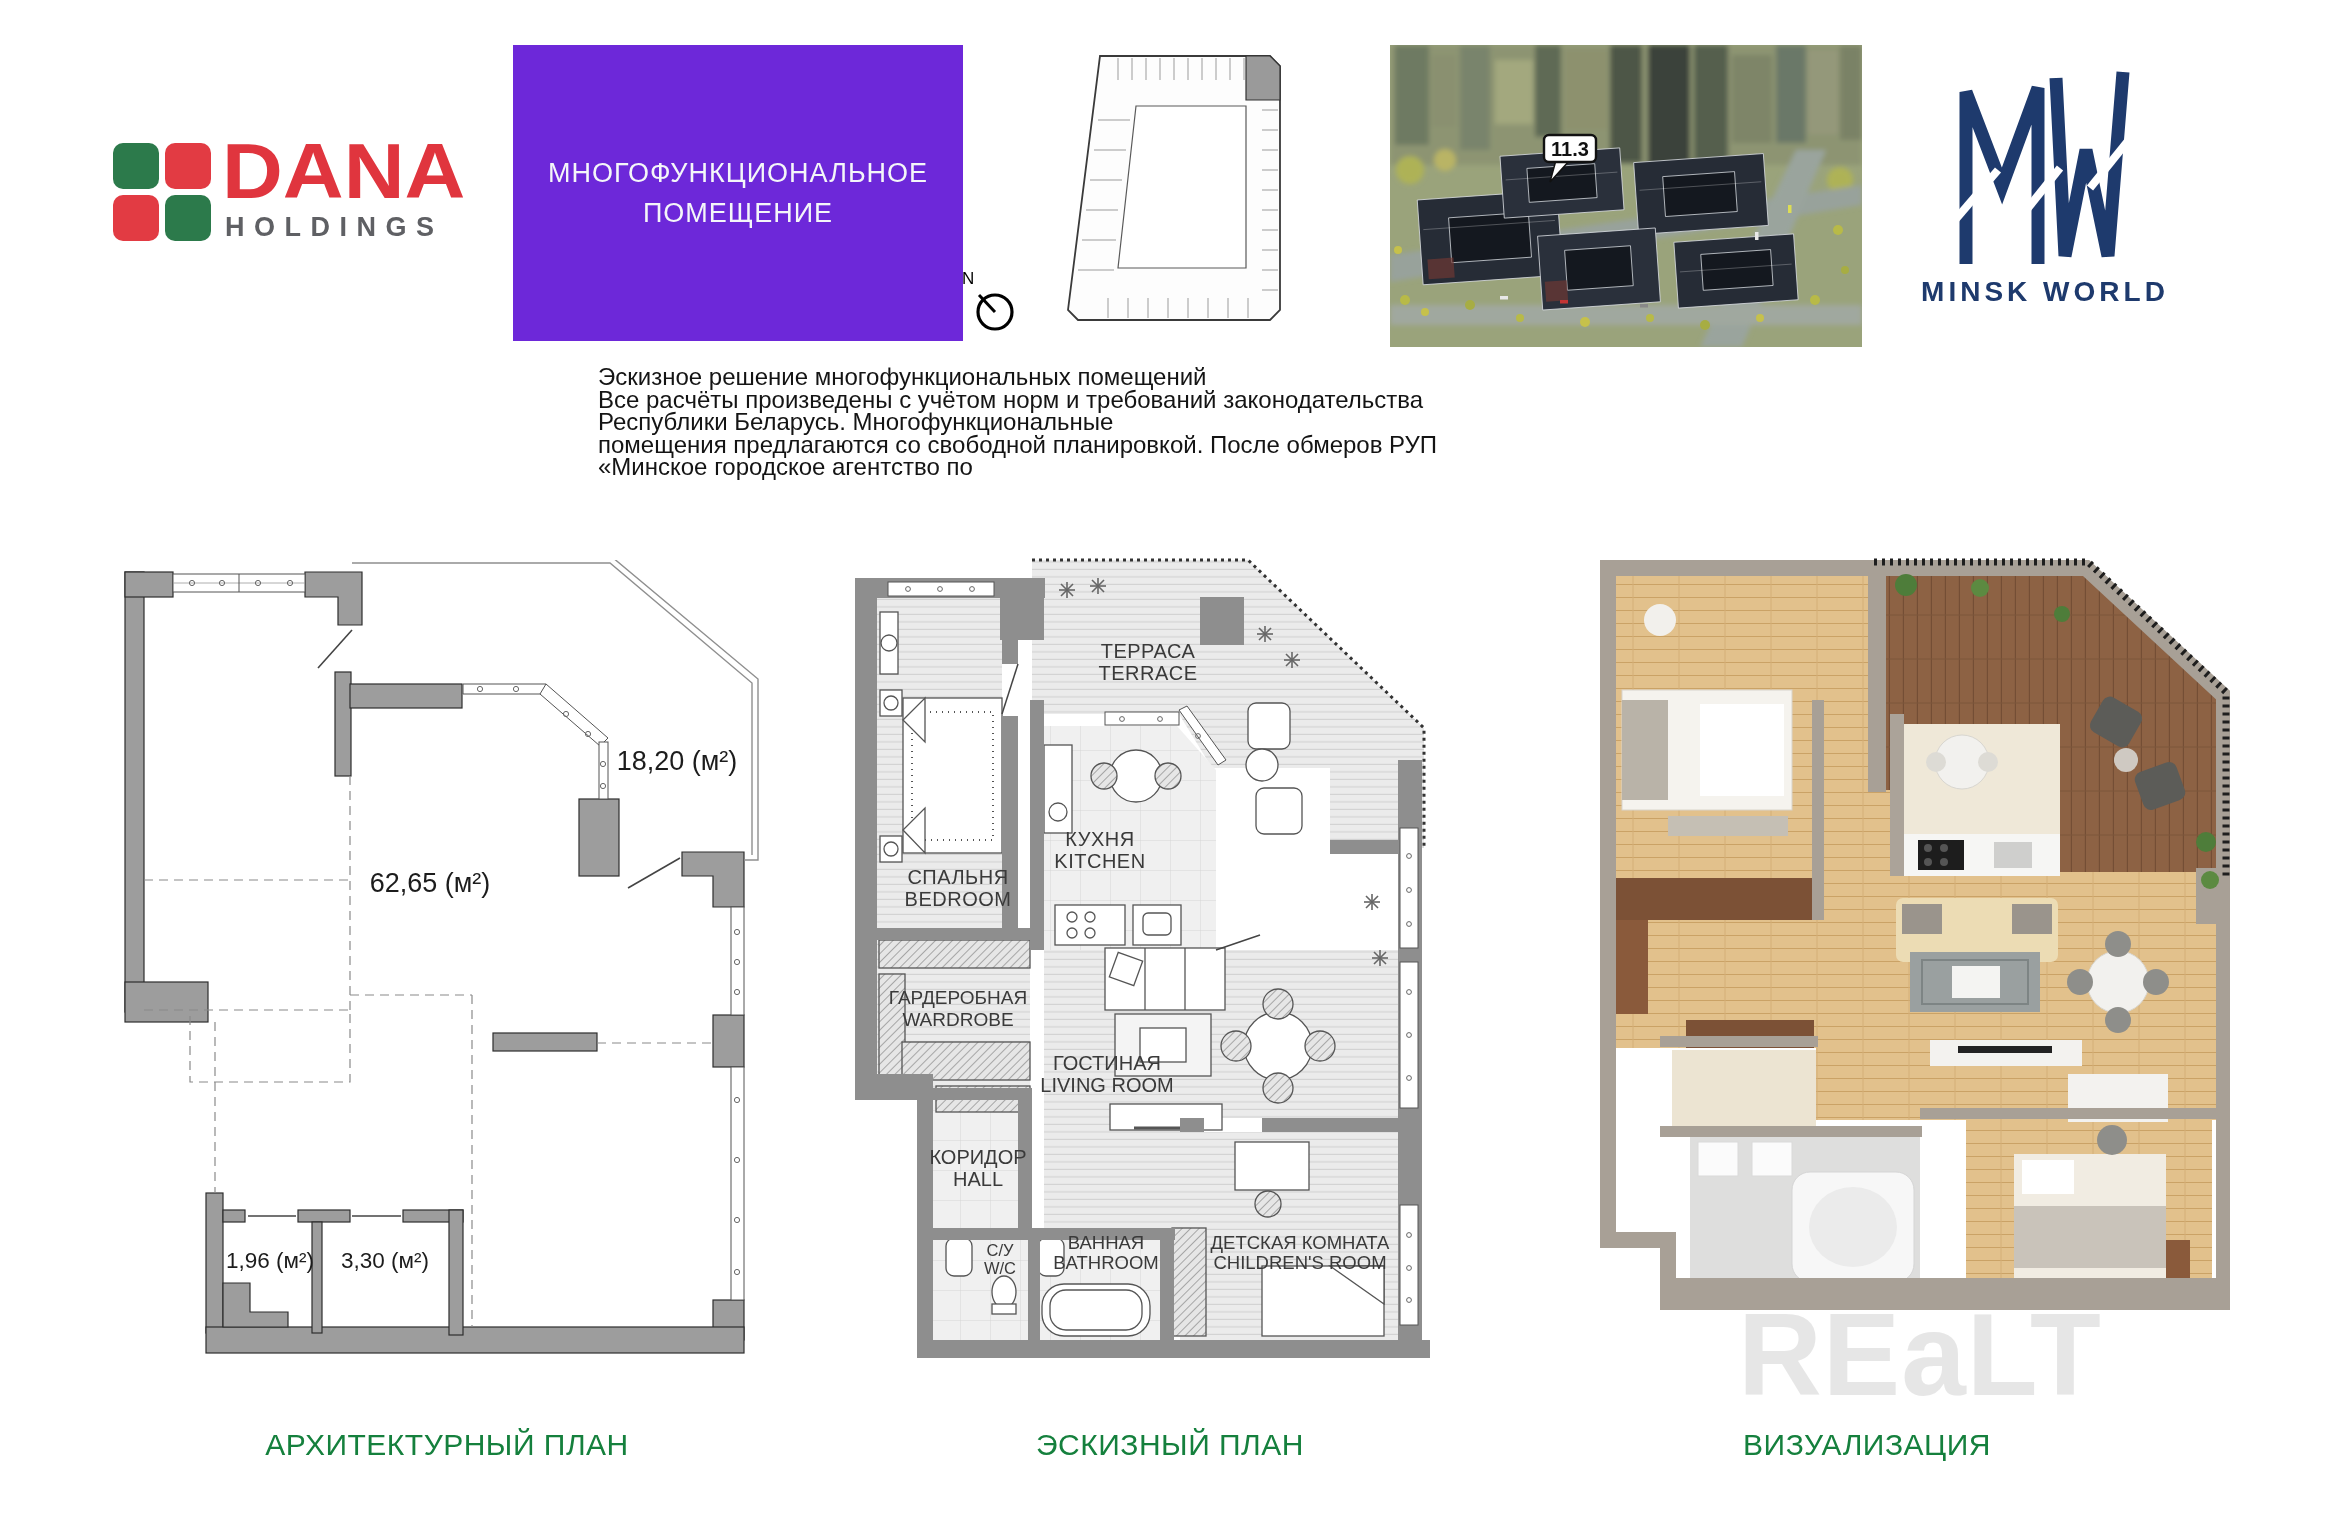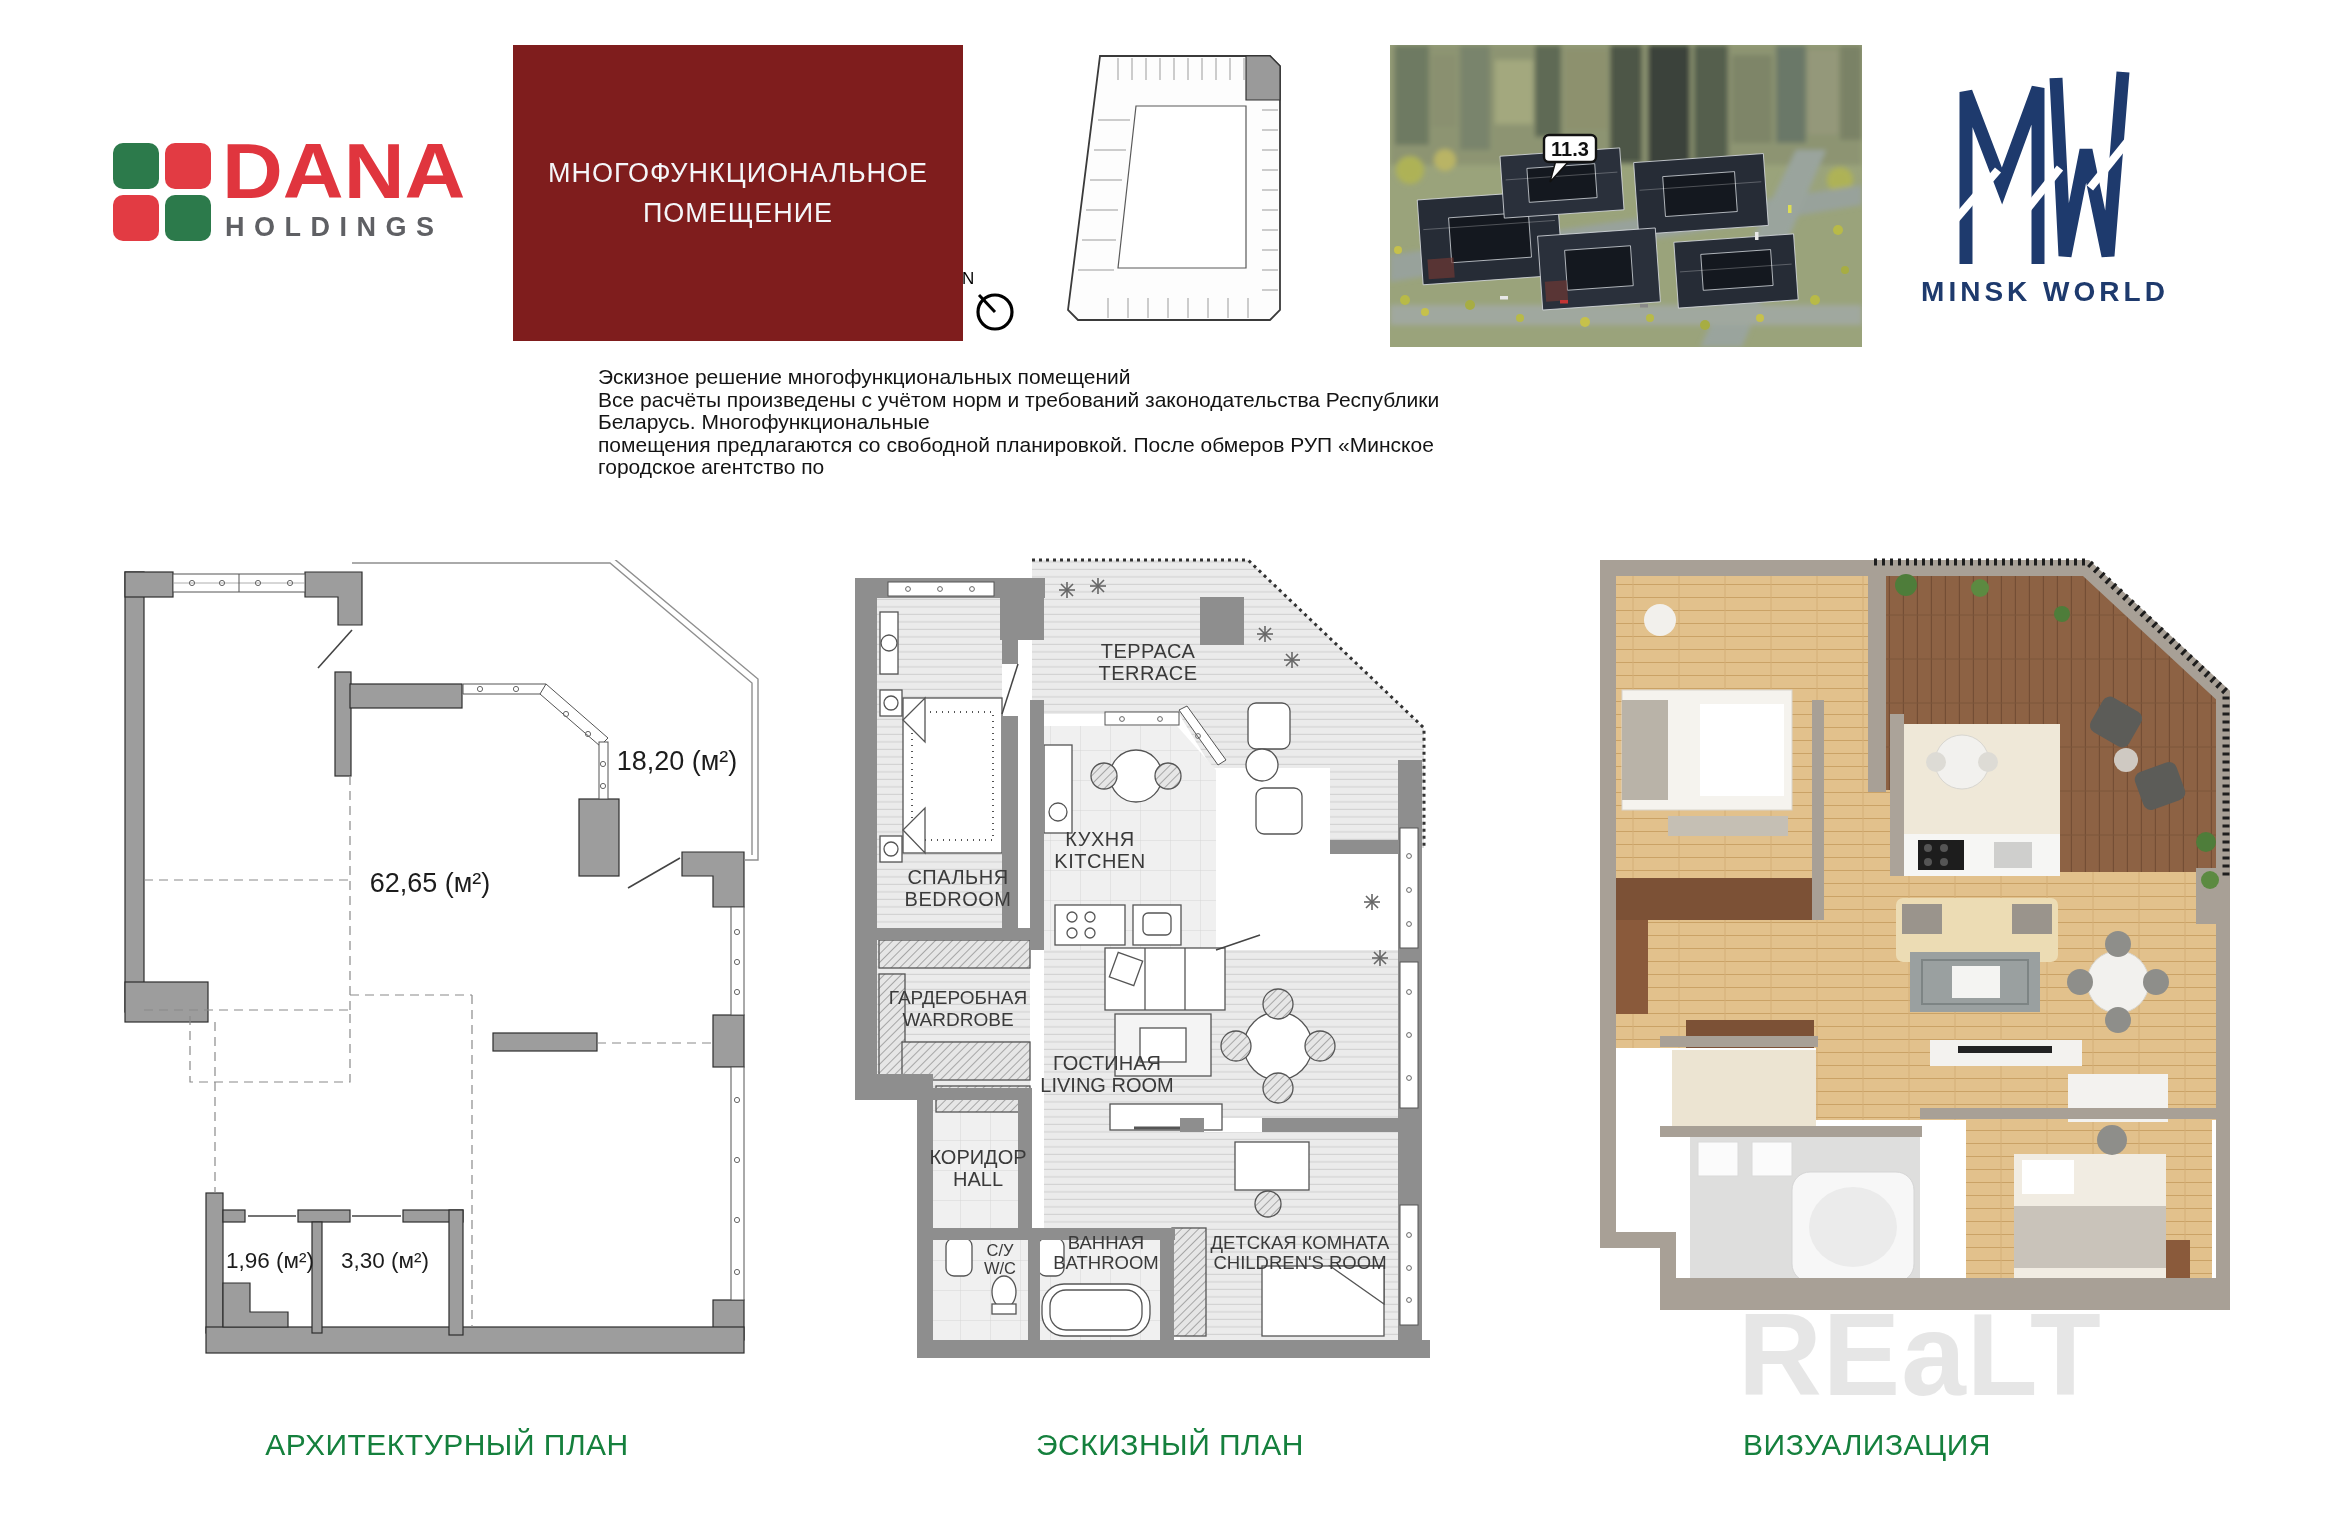--- a/index.html
+++ b/index.html
@@ -11,24 +11,24 @@
   
   .dana-logo{left:113px;top:138px;width:400px;height:110px;}
   .dana-squares{position:absolute;left:0;top:5px;width:98px;height:100px;
     display:grid;grid-template-columns:46px 46px;grid-template-rows:46px 46px;gap:6px;}
   .dana-squares div{border-radius:10px;}
   .sq-g{background:#2c7a4b;} .sq-r{background:#e23b43;}
   .dana-word{position:absolute;left:109px;top:-12px;font-size:78px;font-weight:800;
     letter-spacing:0px;color:#e0353e;transform:scaleX(1.08);transform-origin:left;}
   .dana-sub{position:absolute;left:112px;top:74px;font-size:27px;font-weight:700;
     letter-spacing:9.5px;color:#5f6064;}
-  .title-box{left:513px;top:45px;width:450px;height:296px;background:#7f1d1d;
+  .title-box{left:513px;top:45px;width:450px;height:296px;background:#6d28d9;
     display:flex;flex-direction:column;justify-content:center;align-items:center;}
   .title-box div{color:#f4f6f9;font-size:27px;letter-spacing:1px;line-height:40px;text-align:center;}
-  .disclaimer{left:598px;top:366px;width:860px;color:#141414;font-size:21px;line-height:22.5px;}
+  .disclaimer{left:598px;top:366px;width:860px;color:#141414;font-size:24px;line-height:22.5px;}
   .mw-text{left:1855px;top:276px;width:380px;text-align:center;font-size:28px;font-weight:700;
     letter-spacing:4px;color:#1e3a6d;}
   
   .caption{width:520px;text-align:center;font-size:30px;letter-spacing:0.5px;color:#15803d;top:1428px;}
   
   .watermark{left:1738px;top:1288px;font-size:116px;font-weight:700;letter-spacing:1px;
     color:rgba(226,226,226,0.88);text-shadow:0 0 3px rgba(255,255,255,0.6);z-index:5;}
   svg text{font-family:"Liberation Sans",sans-serif;}
 </style>
 </head>

